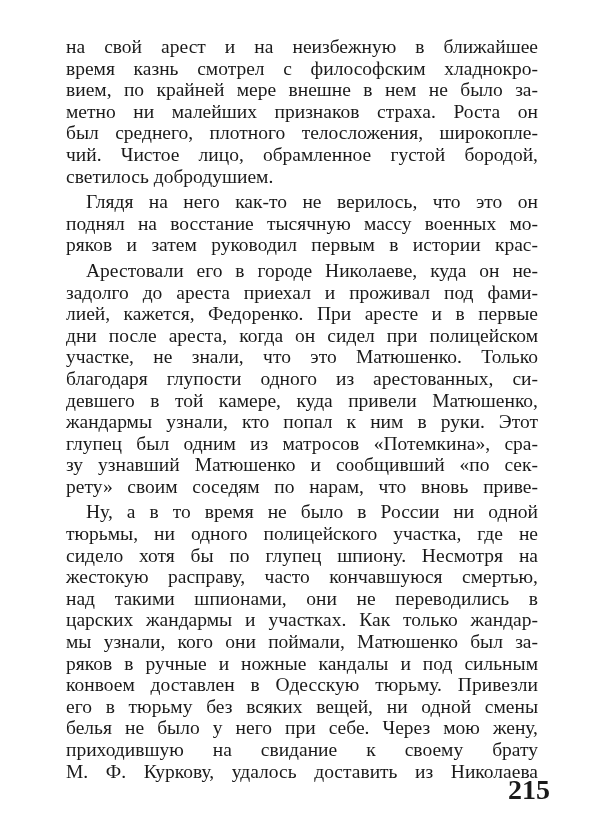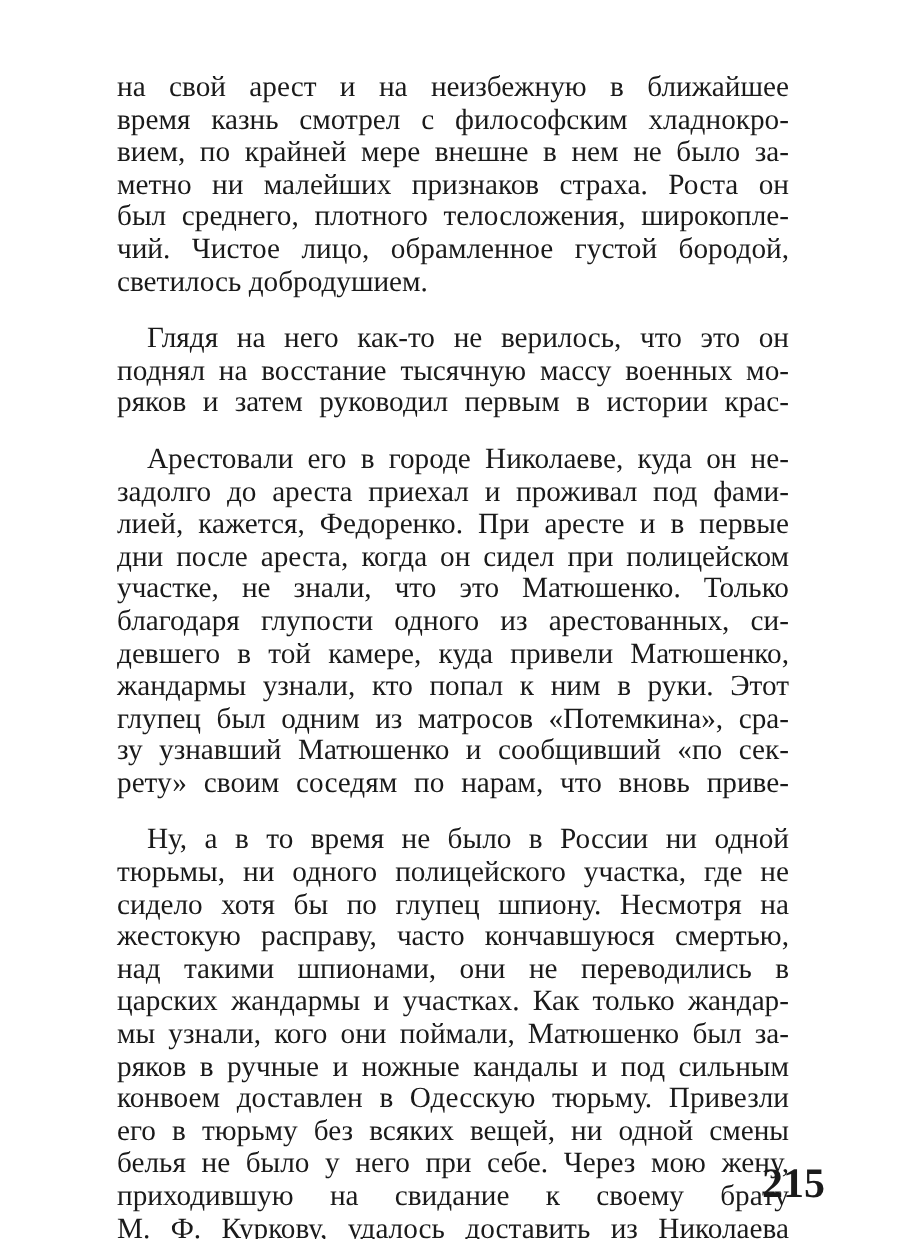--- a/index.html
+++ b/index.html
@@ -7,21 +7,21 @@
   .page {
     position: absolute;
     left: 62px;
     top: 32px;
     width: 480px;
     font-family: "Liberation Serif", "DejaVu Serif", serif;
     font-size: 19.5px;
     line-height: 21.6px;
     color: #1a1a1a;
   }
-  .para { margin: 16px; }
+  .para { margin: 4px; }
   .para + .para { margin-top: 4px; }
   .line {
     display: block;
     white-space: nowrap;
     text-align: justify;
     text-align-last: justify;
     height: 21.6px;
     overflow: visible;
   }
   .line.last { text-align-last: left; }

